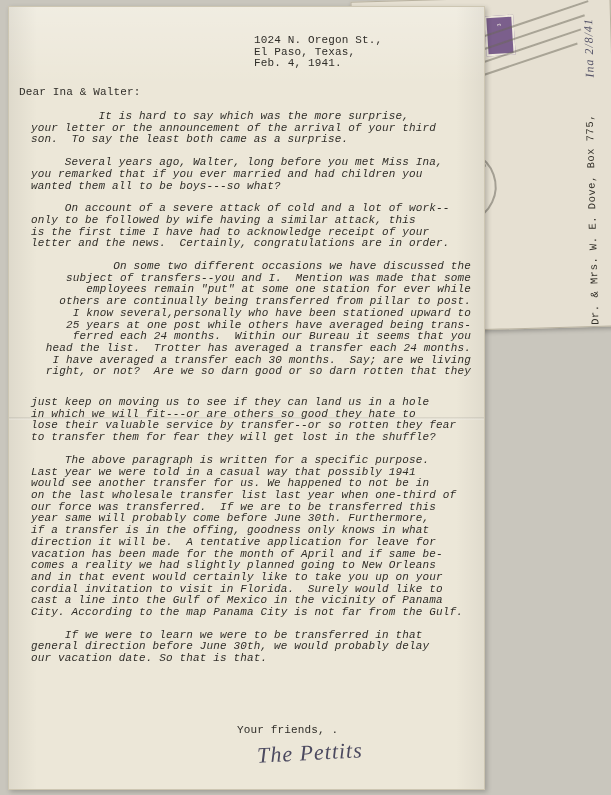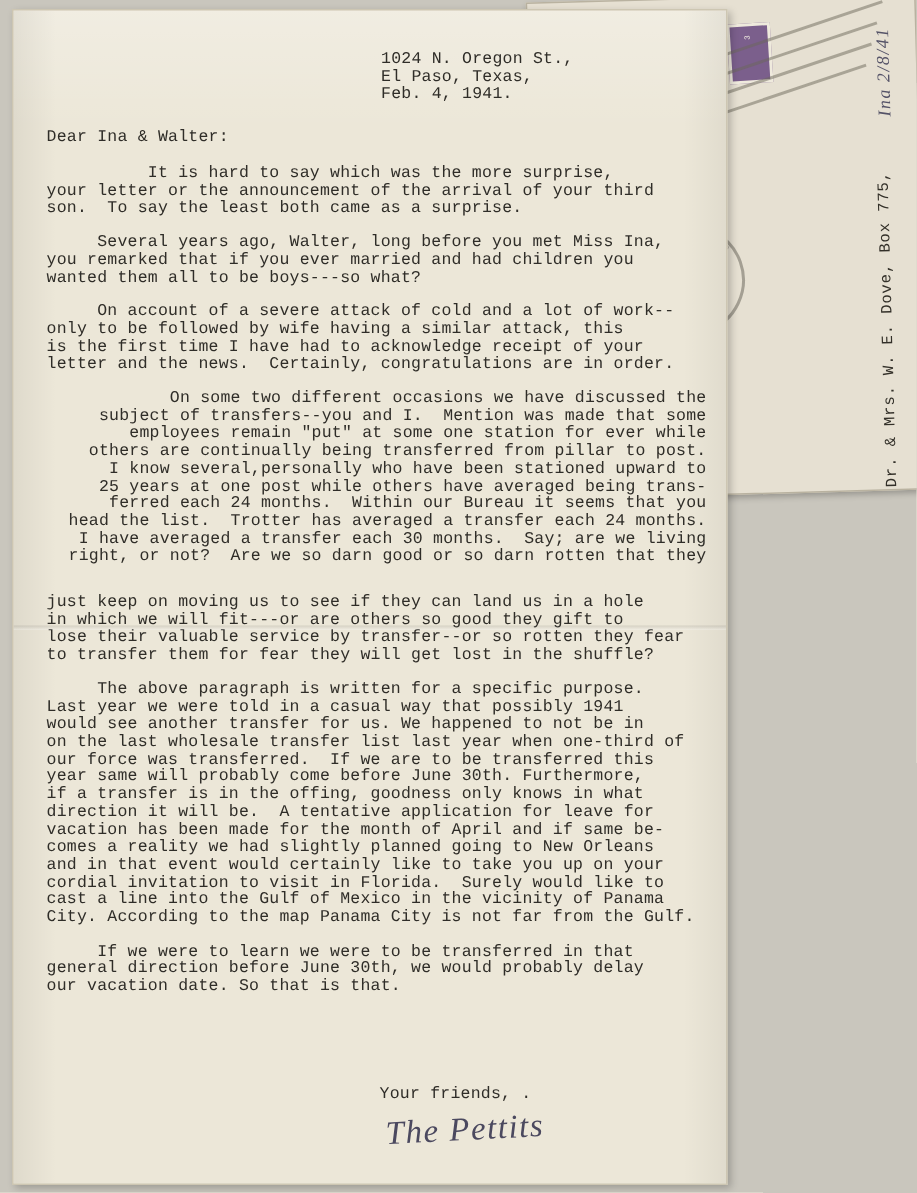--- a/index.html
+++ b/index.html
@@ -113,29 +113,29 @@
     font-size:11px;
     line-height:11.7px;
     letter-spacing:.15px;
     white-space:pre-wrap;
   }
   #heading{
     position:absolute;
     left:245px; top:28px;
     text-align:left;
   }
-  #salutation{ position:absolute; left:22px; top:80px; }
+  #salutation{ position:absolute; left:10px; top:80px; }
   #body{ position:absolute; left:22px; top:104px; width:440px; }
-  .para{ margin:0 0 11px 0; }
+  .para{ margin:0 0 11px 0;font-style:italic; }
   #fold{
     position:absolute;left:0;top:410px;width:100%;height:3px;
     background:linear-gradient(to bottom, rgba(0,0,0,.12), rgba(255,255,255,.35));
     opacity:.8;
   }
-  #sign-line{ position:absolute; left:228px; top:718px;margin-left:16px;}
+  #sign-line{ position:absolute; left:228px; top:718px;}
   #signature{
     position:absolute; left:248px; top:733px;
     font-family:"Liberation Serif", serif;
     font-style:italic;
     font-size:22px;
     color:#3a3852;
     transform:rotate(-3deg);
     letter-spacing:1px;
     opacity:.9;
   }
@@ -181,21 +181,21 @@
 subject of transfers--you and I.  Mention was made that some
 employees remain "put" at some one station for ever while
 others are continually being transferred from pillar to post.
 I know several,personally who have been stationed upward to
 25 years at one post while others have averaged being trans-
 ferred each 24 months.  Within our Bureau it seems that you
 head the list.  Trotter has averaged a transfer each 24 months.
 I have averaged a transfer each 30 months.  Say; are we living
 right, or not?  Are we so darn good or so darn rotten that they</p>
     <p class="typed para">just keep on moving us to see if they can land us in a hole
-in which we will fit---or are others so good they gift to
+in which we will fit---or are others so good they hate to
 lose their valuable service by transfer--or so rotten they fear
 to transfer them for fear they will get lost in the shuffle?</p>
     <p class="typed para">     The above paragraph is written for a specific purpose.
 Last year we were told in a casual way that possibly 1941
 would see another transfer for us. We happened to not be in
 on the last wholesale transfer list last year when one-third of
 our force was transferred.  If we are to be transferred this
 year same will probably come before June 30th. Furthermore,
 if a transfer is in the offing, goodness only knows in what
 direction it will be.  A tentative application for leave for

